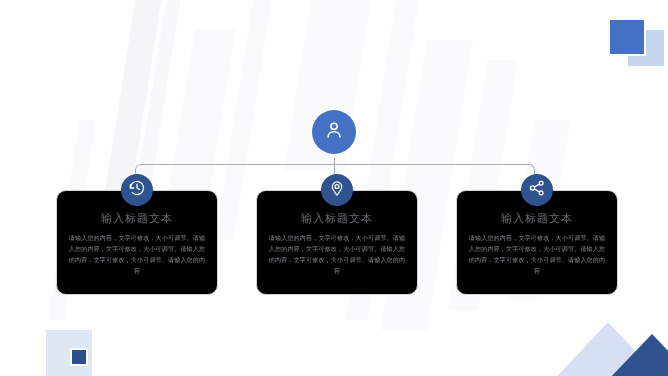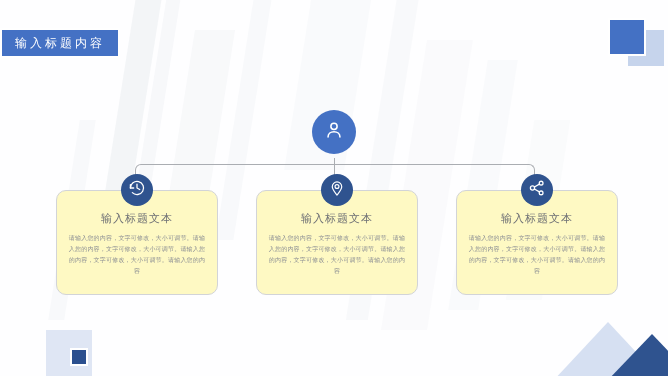--- a/index.html
+++ b/index.html
@@ -74,21 +74,21 @@
 
   
   .hub{
     position:absolute;left:312px;top:110px;width:44px;height:44px;border-radius:50%;
     background:#4471c4;display:flex;align-items:center;justify-content:center;
   }
 
   
   .card{
     position:absolute;top:190px;width:162px;height:105px;
-    border:1px solid #d2d4d8;border-radius:10px;background:#fef9c3;
+    border:1px solid #d2d4d8;border-radius:10px;background:#000000;
     box-sizing:border-box;
   }
   .c1{left:56px;}
   .c2{left:256px;}
   .c3{left:456px;}
 
   .node-icon{
     position:absolute;top:174px;width:32px;height:32px;border-radius:50%;
     background:#2f538f;display:flex;align-items:center;justify-content:center;
     z-index:5;
@@ -127,23 +127,20 @@
 
   <div class="sq-tr-light"></div>
   <div class="sq-tr-solid"></div>
 
   <div class="sq-bl-light"></div>
   <div class="sq-bl-solid"></div>
 
   <div class="tri-light"></div>
   <div class="tri-dark"></div>
 
-  <div class="title-banner">
-    <span class="t">输入标题内容</span>
-  </div>
 
   <div class="conn stem"></div>
   <div class="bus-round"></div>
   <div class="icon-link il1b"></div>
   <div class="icon-link il1"></div>
   <div class="icon-link il2b"></div>
   <div class="icon-link il2"></div>
   <div class="icon-link il3b"></div>
   <div class="icon-link il3"></div>
 

